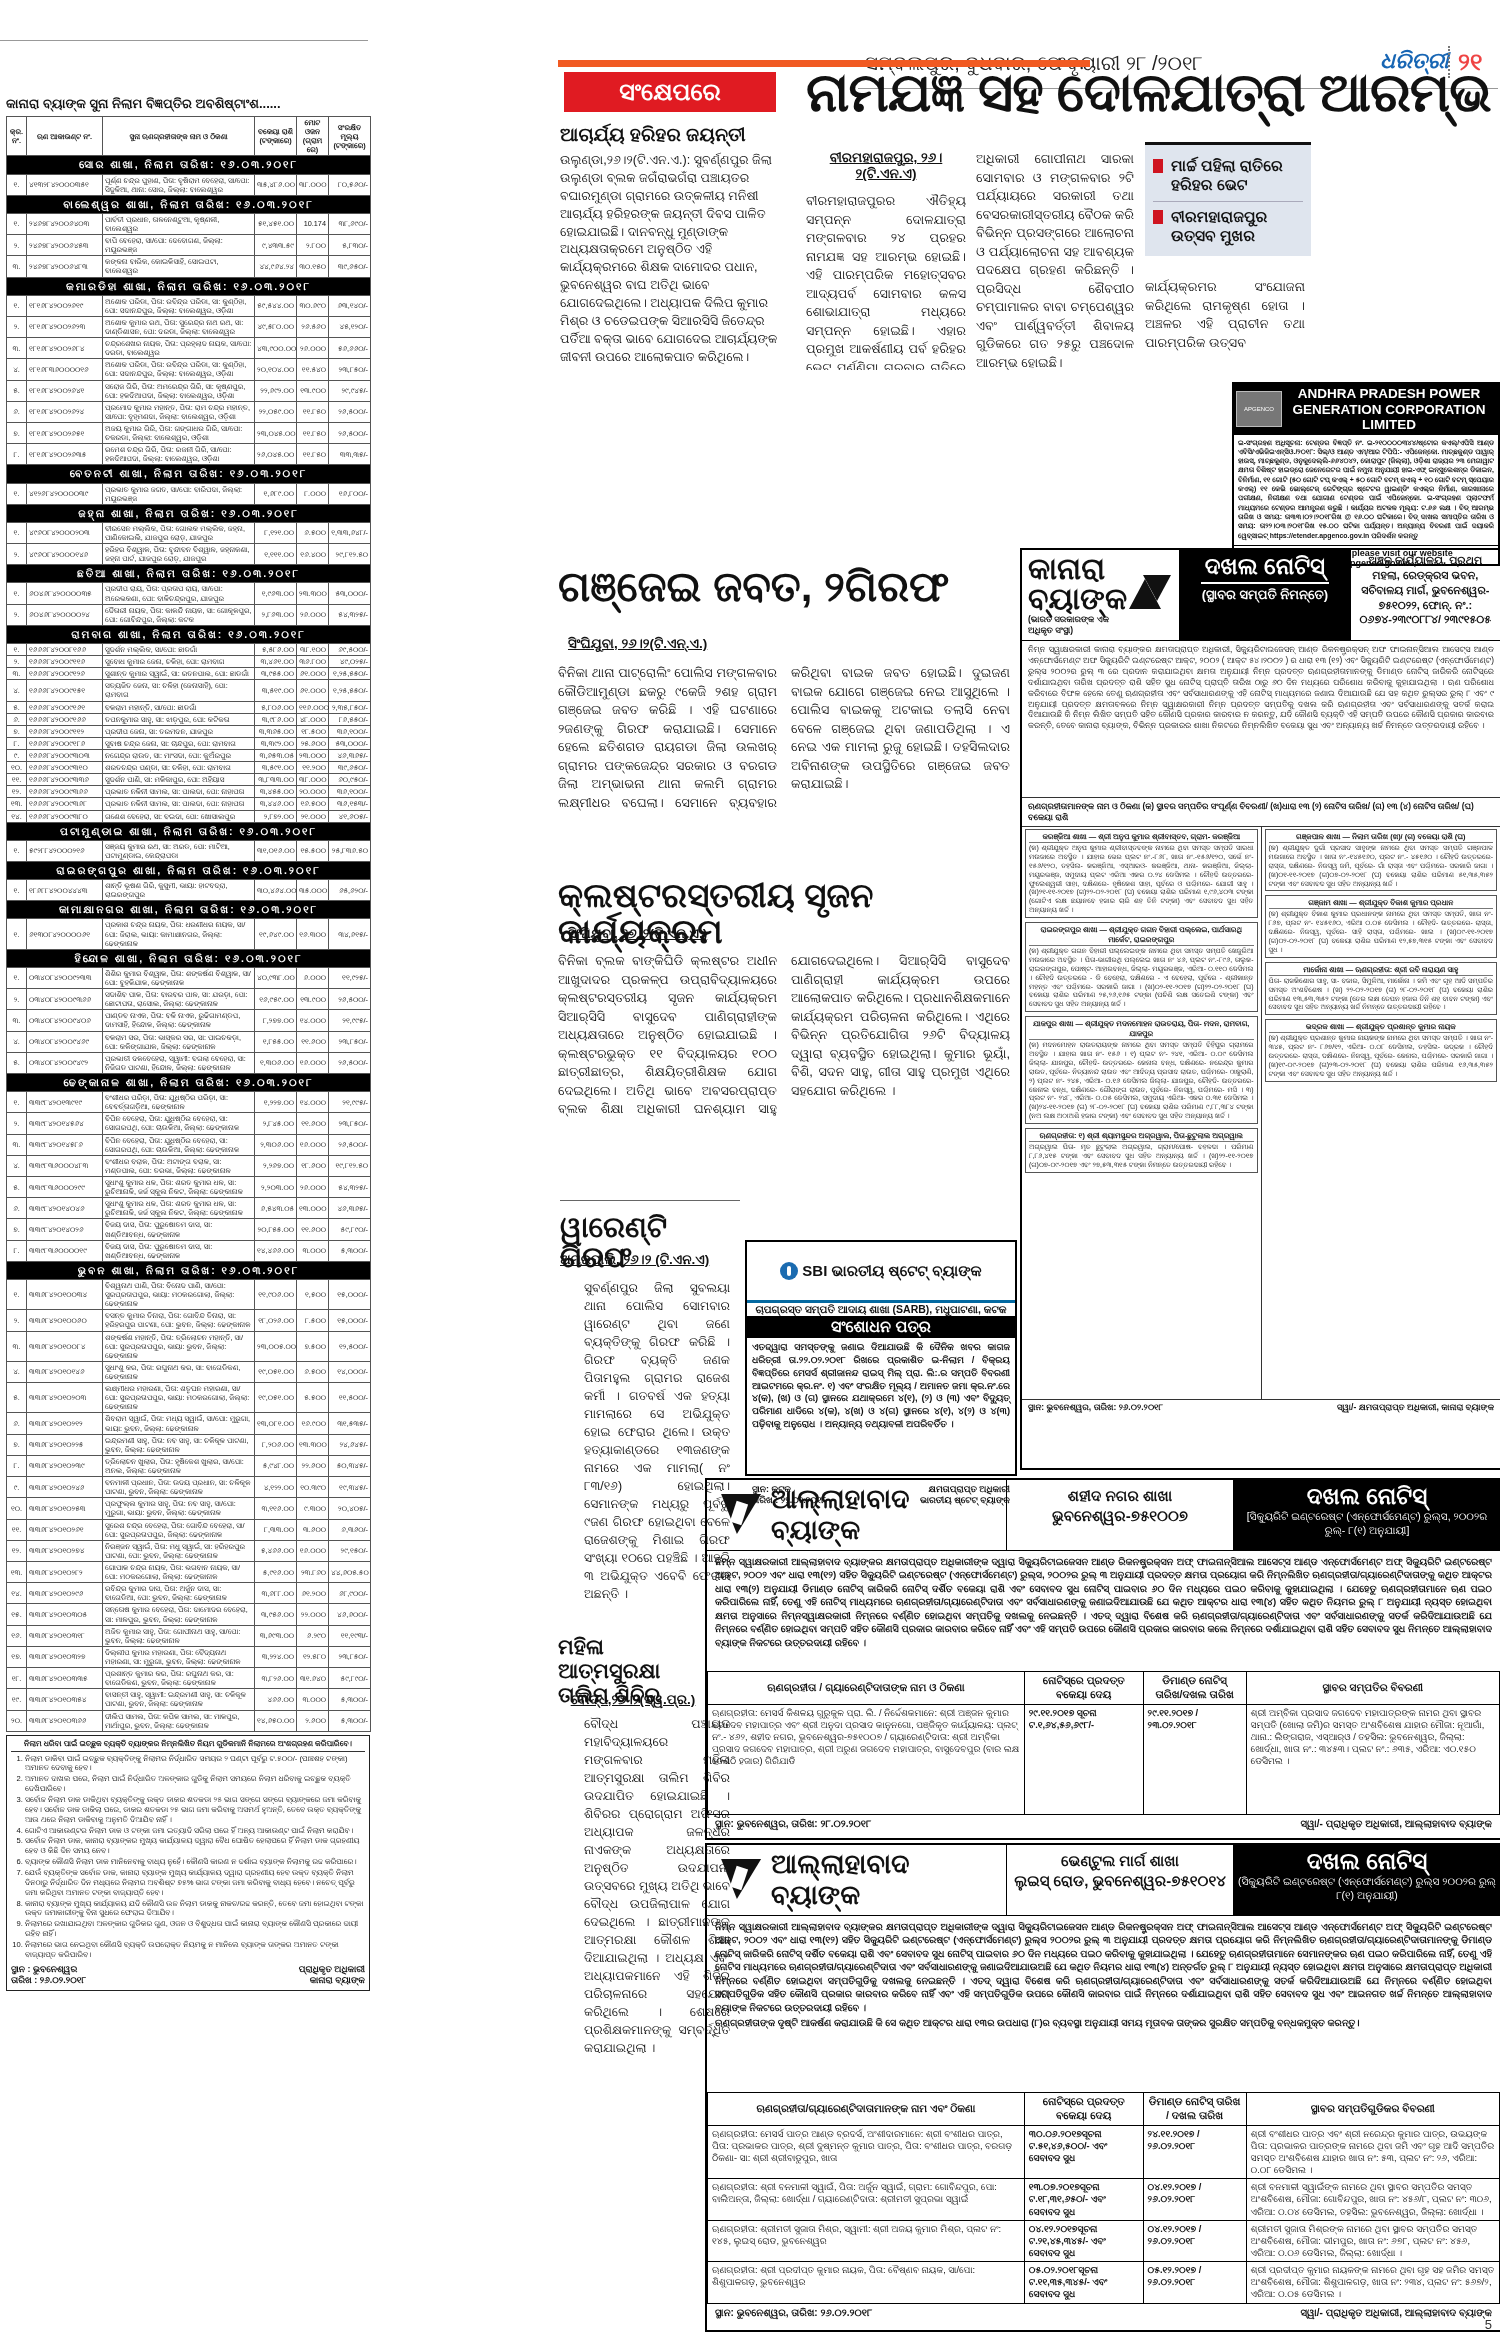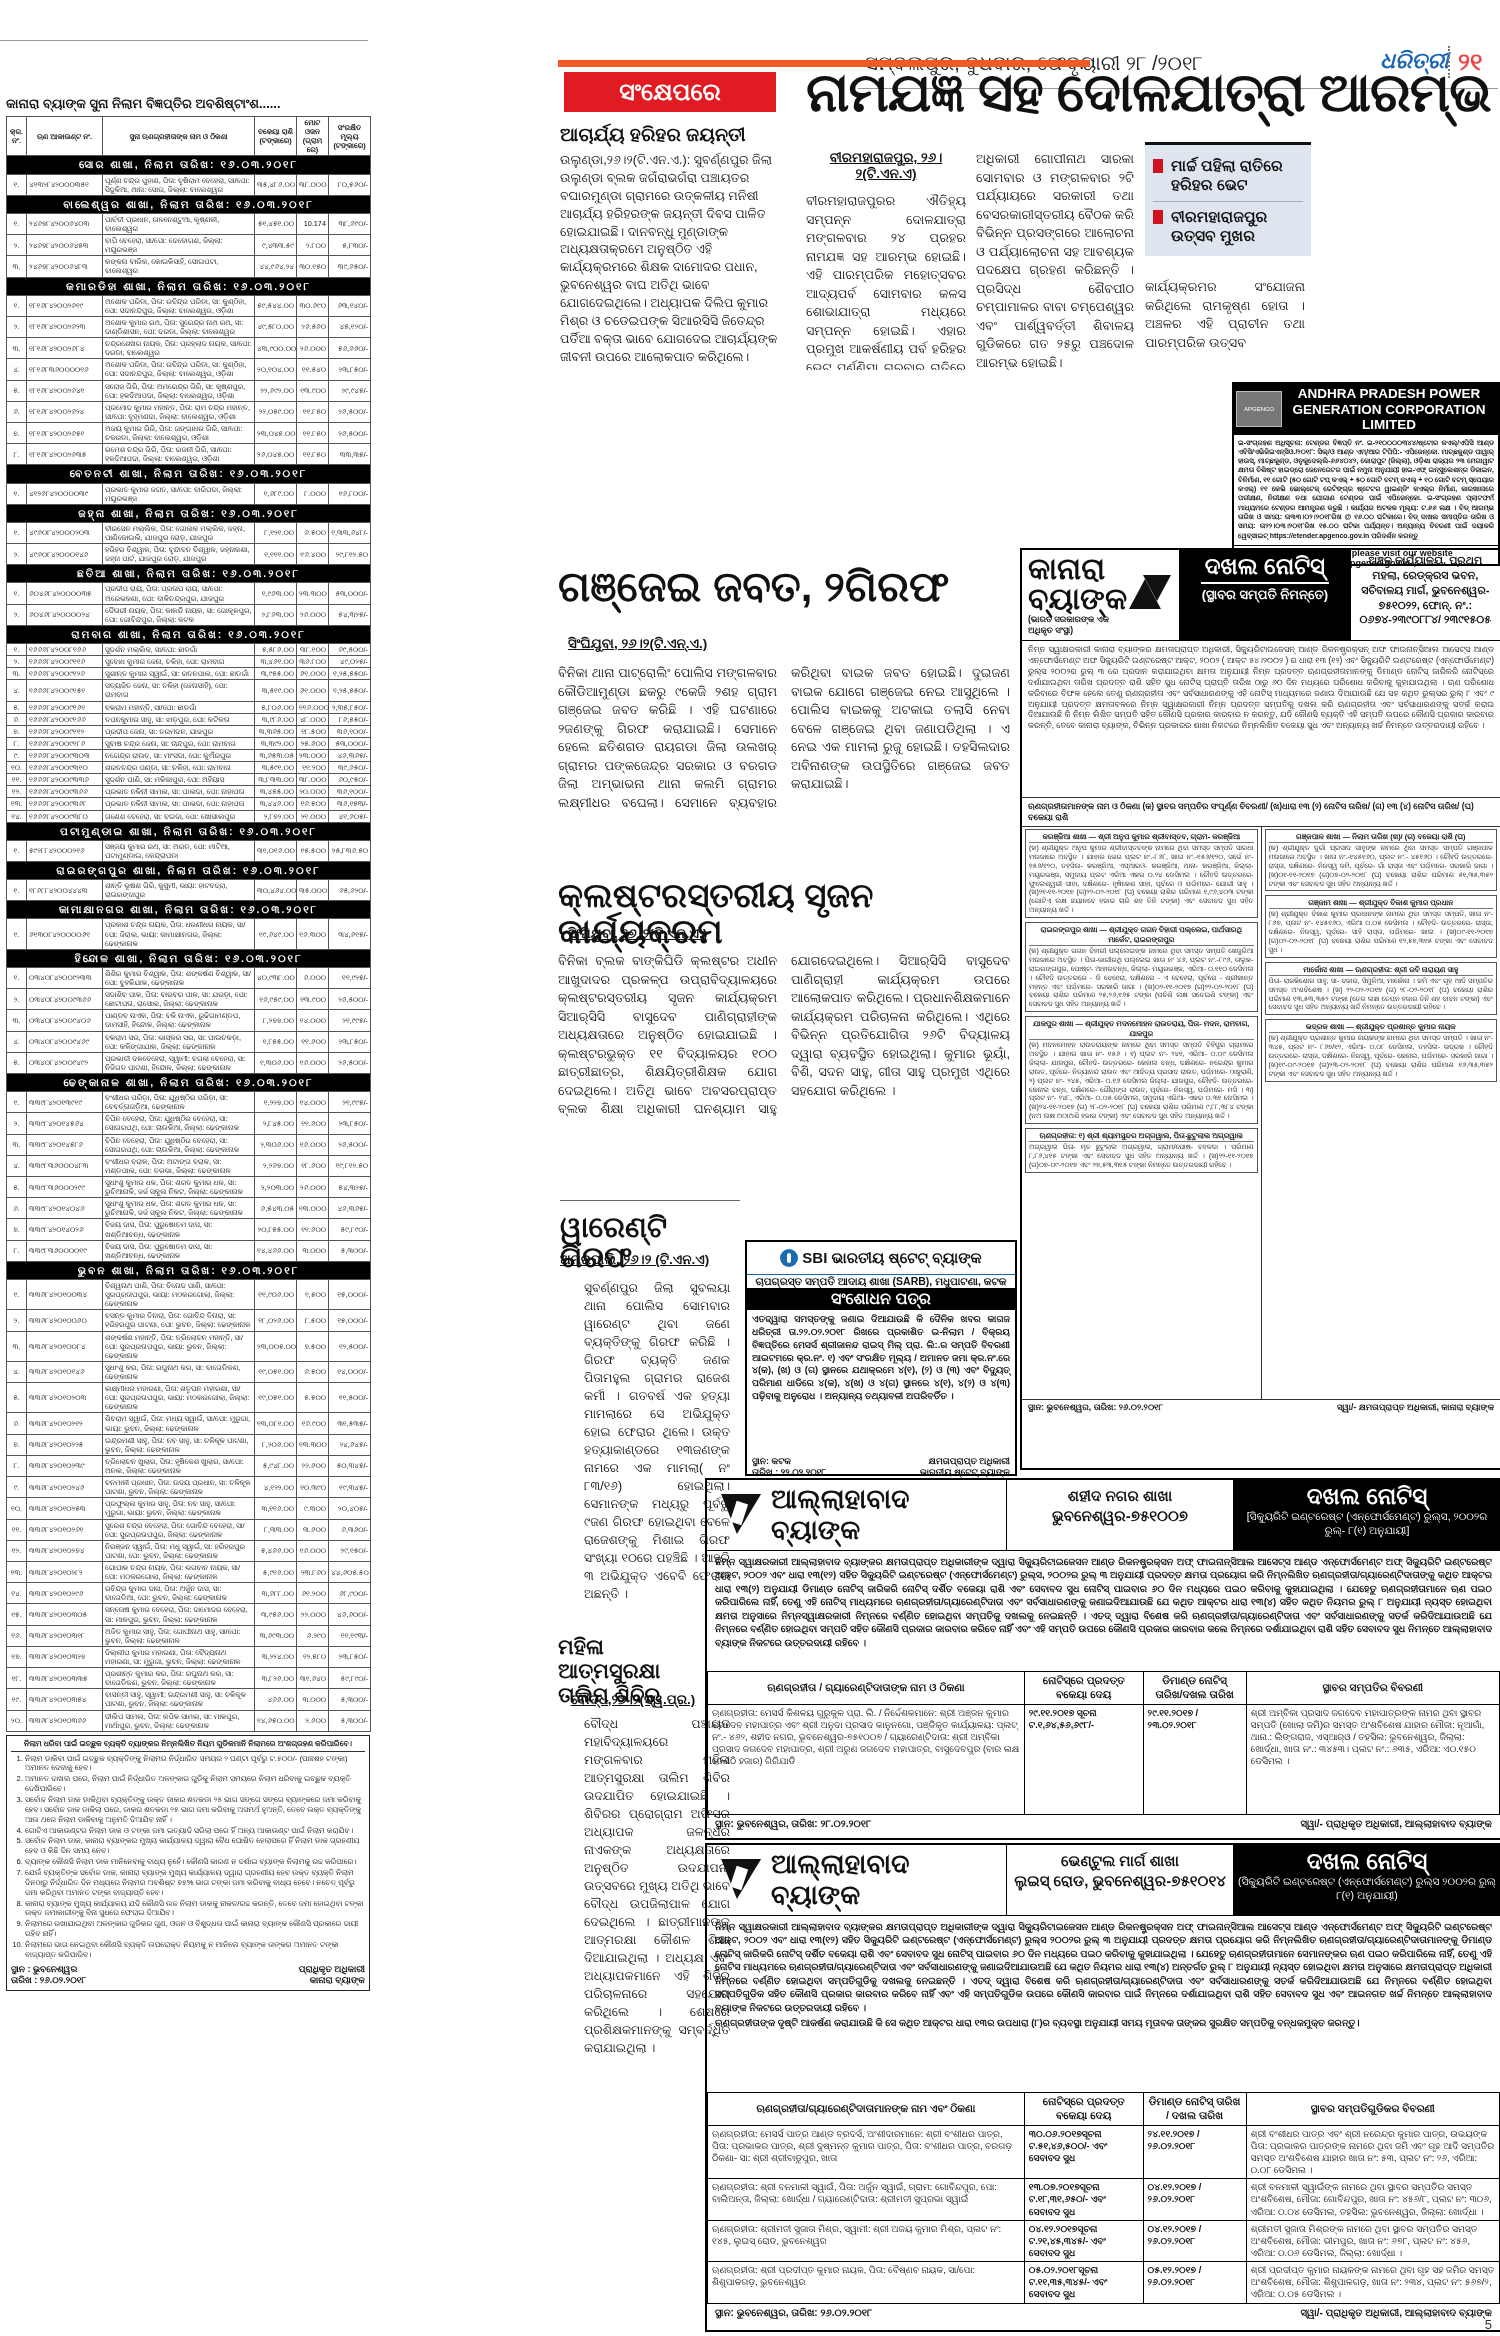--- a/index.html
+++ b/index.html
@@ -68,21 +68,21 @@
   
   .h2a{font-size:42px;font-weight:bold;line-height:1.02;}
   .h2b{font-size:34px;font-weight:bold;line-height:1.05;}
   .h2c{font-size:29px;font-weight:bold;line-height:1.05;}
   .h2d{font-size:21px;font-weight:bold;line-height:1.15;}
   .body2col{column-count:2;column-gap:14px;font-size:12.8px;line-height:1.45;text-align:justify;}
   .body1col{font-size:12.4px;line-height:1.45;text-align:justify;margin-left:26px;}
   .thinrule{border-top:1.5px solid #666;}
   
   .sbi{border:2px solid #000;}
-  .sbi-head{display:flex;align-items:flex-start;justify-content:center;padding:7px;border-bottom:1px solid #0369a1;}
+  .sbi-head{display:flex;align-items:flex-start;justify-content:center;padding:20px;border-bottom:3px solid #0369a1;}
   .sbi-circ{width:18px;height:18px;border-radius:50%;background:#1b6bb0;position:relative;margin-right:4px;flex:none;}
   .sbi-circ:after{content:"";position:absolute;left:7px;top:4px;width:4px;height:10px;background:#fff;border-radius:2px;}
   .sbi-bank{font-size:15px;font-weight:bold;}
   .sbi-branch{font-size:10.5px;font-weight:bold;text-align:center;line-height:1.25;}
   .sbi-title{background:#000;color:#fff;font-size:16px;font-weight:bold;text-align:center;padding:2px;}
   .sbi-body{font-size:9.3px;line-height:1.38;padding:3px 5px;text-align:justify;font-weight:bold;}
   .sbi-foot{display:flex;justify-content:space-between;font-size:9px;font-weight:bold;padding:2px 5px;}
   
   .alb{border:2px solid #000;}
   .alb-head{display:flex;border-bottom:1.5px solid #000;}

